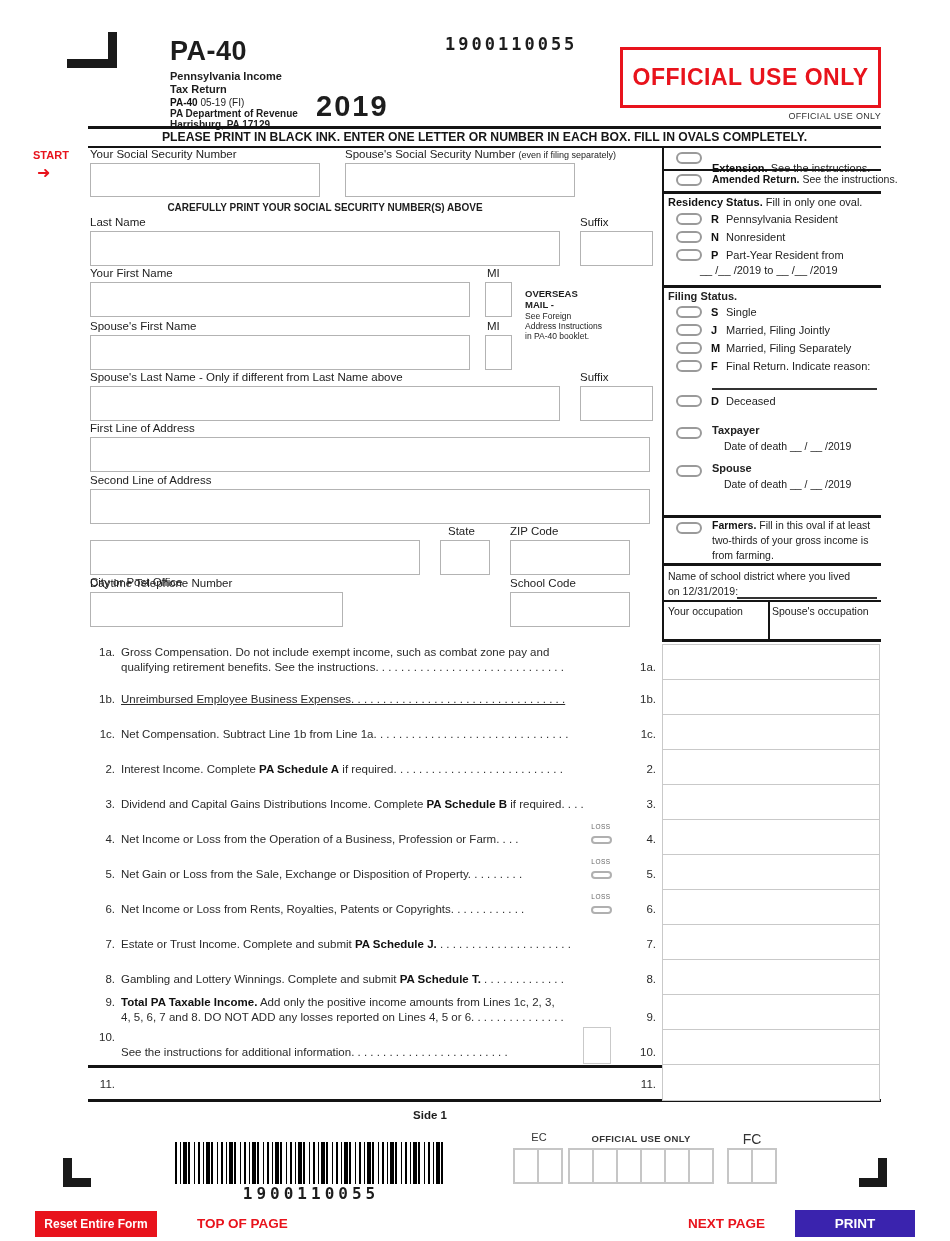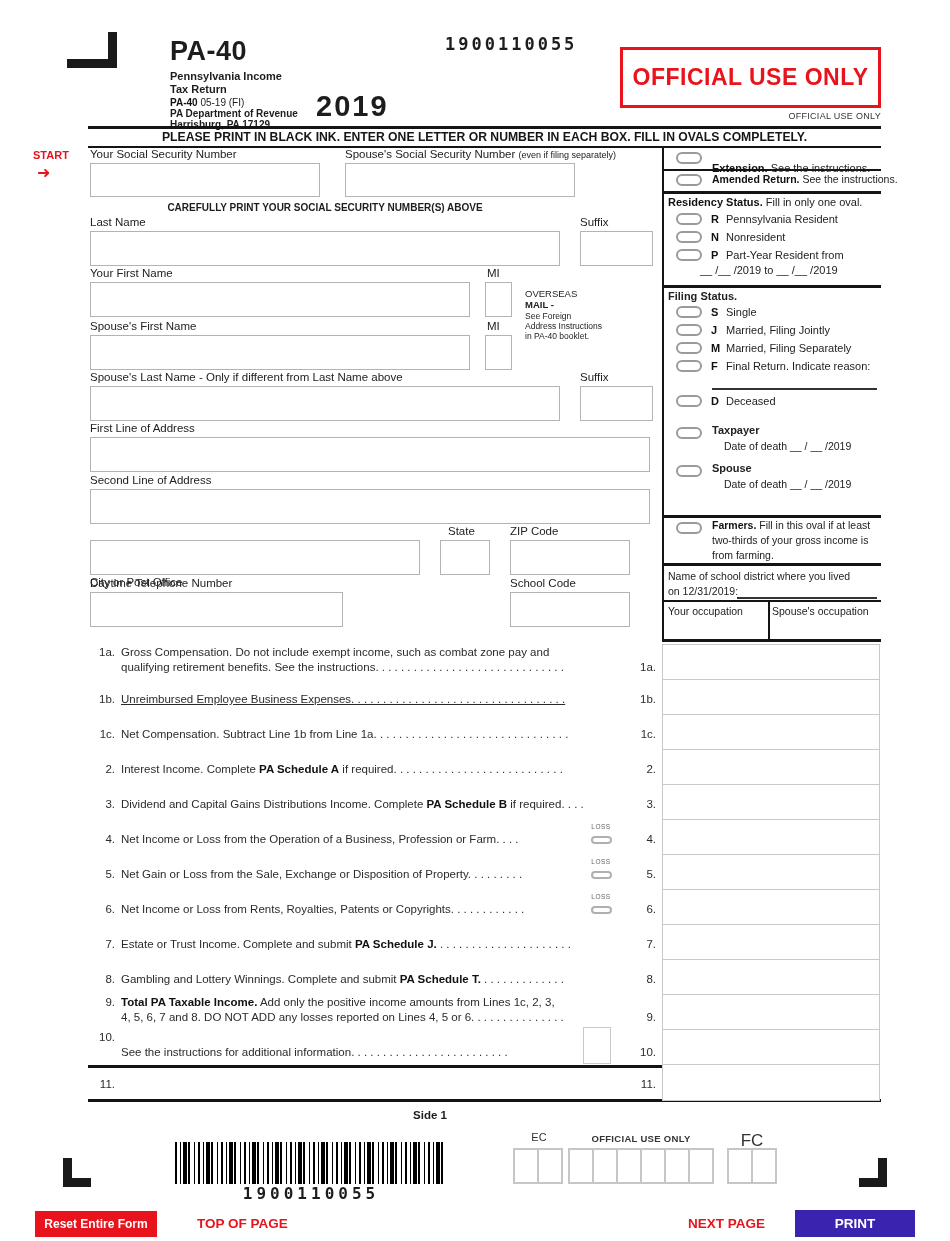--- a/index.html
+++ b/index.html
@@ -81,21 +81,21 @@
   <div class="lbl" style="left:580px;top:216px;">Suffix</div>
   <div class="field" style="left:90px;top:231px;width:470px;height:35px;"></div>
   <div class="field" style="left:580px;top:231px;width:73px;height:35px;"></div>
 
   <div class="lbl" style="left:90px;top:267px;">Your First Name</div>
   <div class="lbl" style="left:487px;top:267px;">MI</div>
   <div class="field" style="left:90px;top:282px;width:380px;height:35px;"></div>
   <div class="field" style="left:485px;top:282px;width:27px;height:35px;"></div>
 
   <div class="abs" style="left:525px;top:288px;width:100px;">
-    <div style="font-size:9.5px;font-weight:normal;">OVERSEAS</div>
+    <div style="font-size:9.5px;font-weight:bold;">OVERSEAS</div>
     <div style="font-size:9.5px;font-weight:bold;">MAIL -</div>
     <div style="font-size:8.5px;margin-top:1px;">See Foreign</div>
     <div style="font-size:8.5px;">Address Instructions</div>
     <div style="font-size:8.5px;">in PA-40 booklet.</div>
   </div>
 
   <div class="lbl" style="left:90px;top:320px;">Spouse's First Name</div>
   <div class="lbl" style="left:487px;top:320px;">MI</div>
   <div class="field" style="left:90px;top:335px;width:380px;height:35px;"></div>
   <div class="field" style="left:485px;top:335px;width:27px;height:35px;"></div>
@@ -173,21 +173,21 @@
   <div class="hline" style="left:88px;top:1065px;width:574px;height:2.5px;"></div>
   <div class="hline" style="left:88px;top:1099px;width:793px;height:2.5px;"></div>
 
   <div class="abs" style="left:0;top:1109px;width:860px;text-align:center;font-size:11.5px;font-weight:bold;">Side 1</div>
 
   <div class="abs" style="left:175px;top:1142px;width:272px;height:42px;background:repeating-linear-gradient(90deg,#000 0 2px,#fff 2px 5px,#000 5px 6px,#fff 6px 8px,#000 8px 12px,#fff 12px 13px,#000 13px 15px,#fff 15px 19px,#000 19px 20px,#fff 20px 23px);"></div>
   <div class="abs mono" style="left:175px;top:1184px;width:272px;text-align:center;font-size:16px;font-weight:600;letter-spacing:4px;">1900110055</div>
 
   <div class="abs" style="left:513px;top:1131px;width:52px;text-align:center;font-size:11px;color:#333;">EC</div>
   <div class="abs" style="left:568px;top:1133px;width:146px;text-align:center;font-size:9.5px;font-weight:bold;color:#333;letter-spacing:.3px;">OFFICIAL USE ONLY</div>
-  <div class="abs" style="left:727px;top:1131px;width:50px;text-align:center;font-size:17px;color:#333;">FC</div>
+  <div class="abs" style="left:727px;top:1131px;width:50px;text-align:center;font-size:14px;color:#333;">FC</div>
   <div id="footer-cells"></div>
 
   <div class="btn" style="left:35px;top:1211px;width:122px;height:26px;background:#e8131c;font-size:12px;">Reset Entire Form</div>
   <div class="abs red" style="left:197px;top:1216px;font-size:13.5px;font-weight:bold;cursor:pointer;">TOP OF PAGE</div>
   <div class="abs red" style="left:688px;top:1216px;font-size:13.5px;font-weight:bold;cursor:pointer;">NEXT PAGE</div>
   <div class="btn" style="left:795px;top:1210px;width:120px;height:27px;background:#3a23ae;font-size:13.5px;">PRINT</div>
 
 <div class="opt-row" style="top: 210px;">
       <span class="oval"></span>
       <b>R</b>

